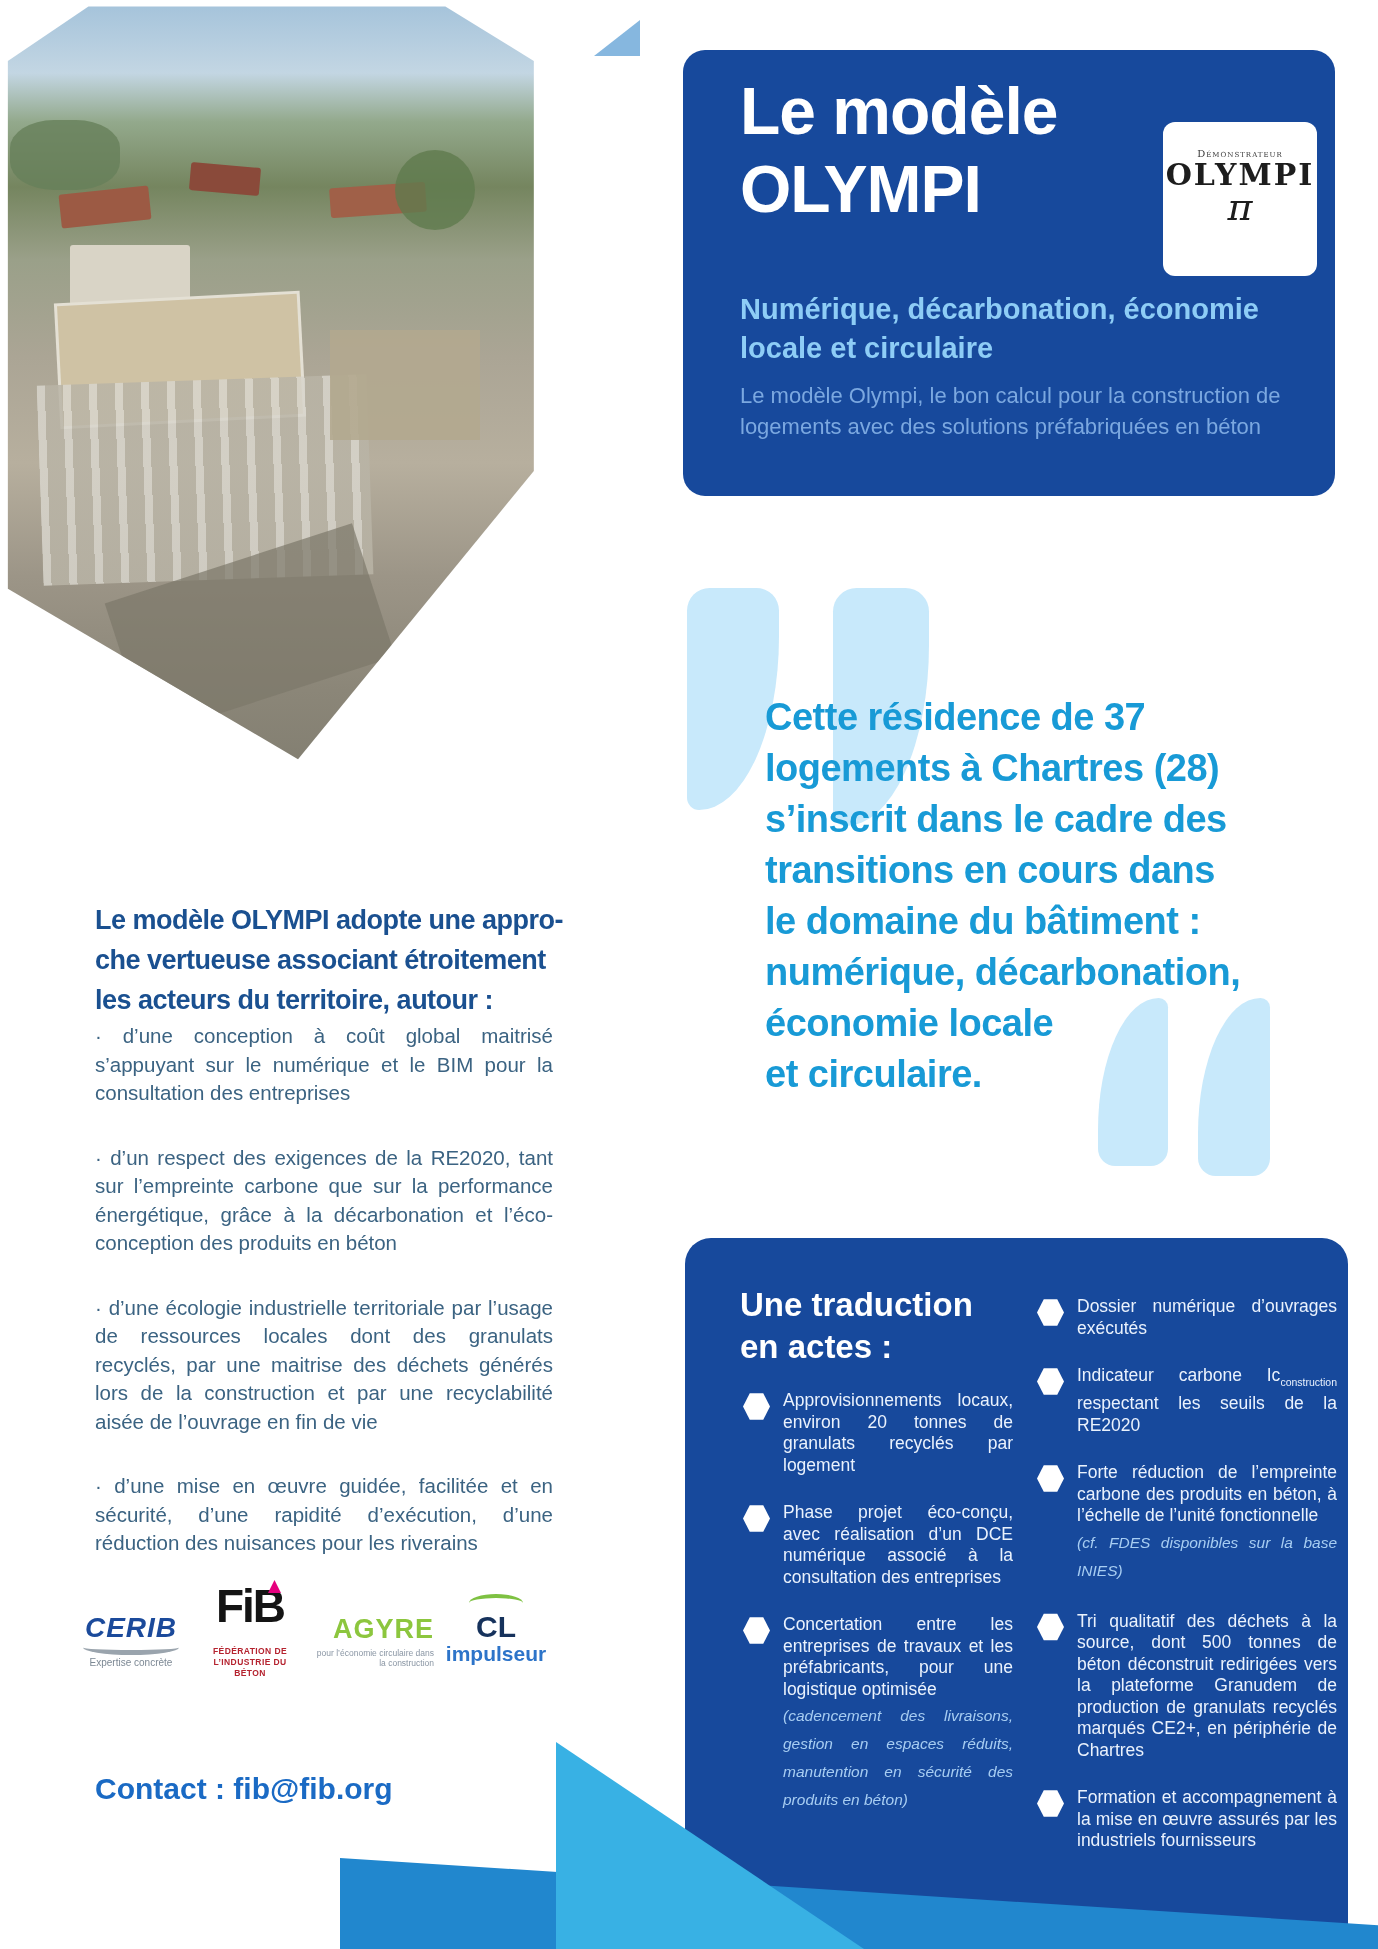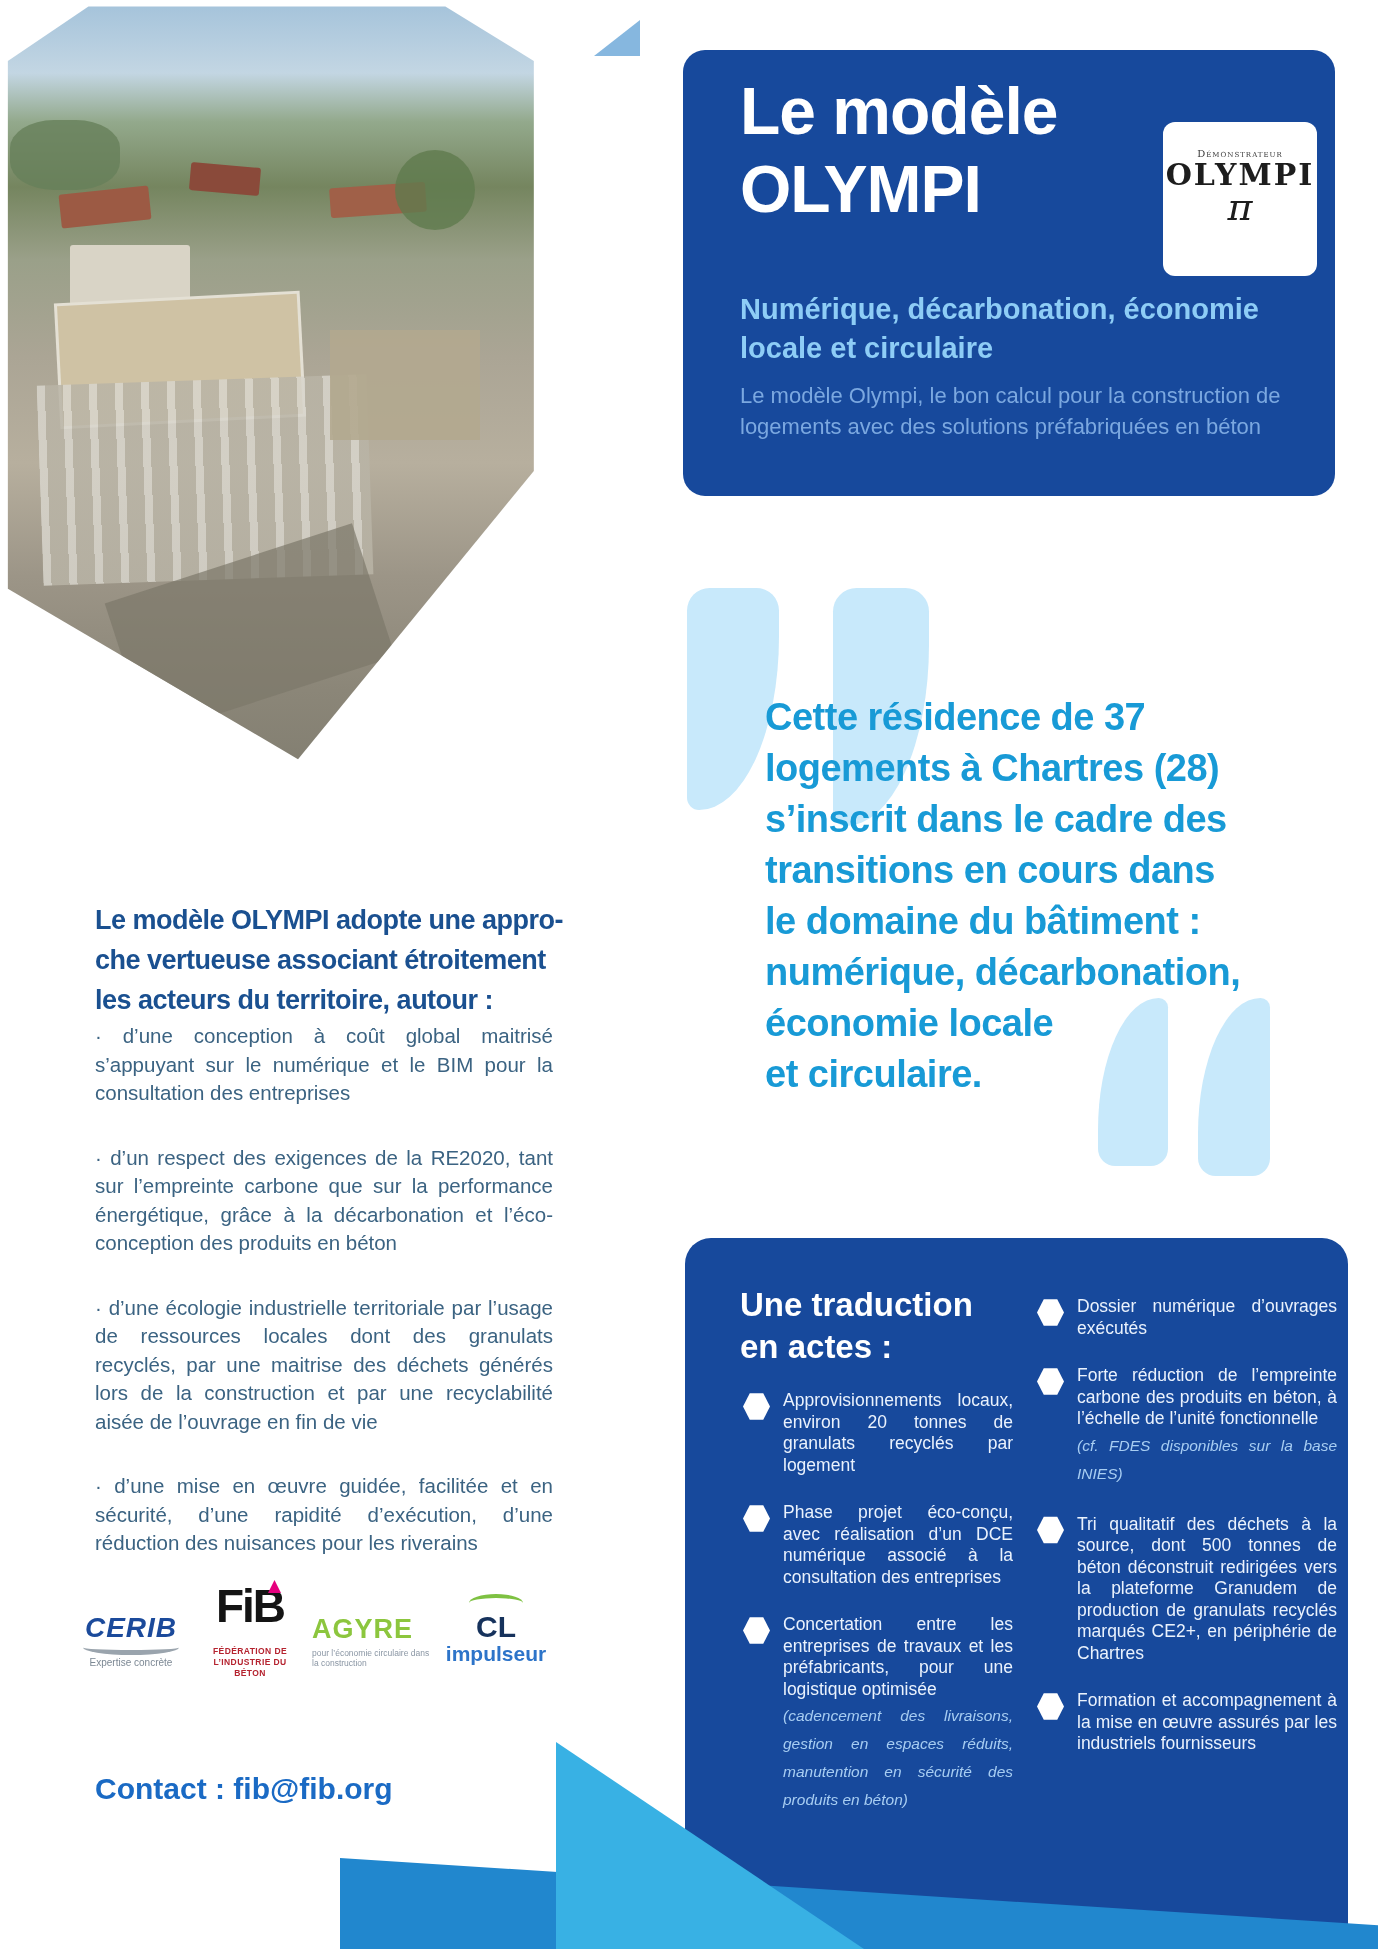--- a/index.html
+++ b/index.html
@@ -77,21 +77,21 @@
   .partners{position:absolute;left:70px;top:1566px;width:480px;height:160px;z-index:2;}
   .logo-cerib{position:absolute;left:2px;top:46px;width:118px;text-align:center;}
   .cerib-name{font-size:28px;font-weight:bold;font-style:italic;color:#1b4a9b;letter-spacing:1px;}
   .cerib-swoosh{width:96px;height:10px;margin:-4px auto 2px auto;border-bottom:5px solid #9aa4ad;border-radius:50%;}
   .cerib-tag{font-size:10px;color:#7c8894;}
   .logo-fib{position:absolute;left:128px;top:0;width:104px;text-align:center;}
   .fib-glyph{font-size:46px;font-weight:bold;color:#141414;letter-spacing:-2px;line-height:80px;position:relative;}
   .fib-tri{position:absolute;left:70px;top:14px;width:13px;height:13px;background:#e6007e;
            clip-path:polygon(50% 0,100% 100%,0 100%);}
   .fib-caption{font-size:8.5px;font-weight:bold;color:#b5232f;line-height:11px;letter-spacing:.4px;}
-  .logo-agyre{position:absolute;left:242px;top:48px;width:122px;text-align:left;}
+  .logo-agyre{position:absolute;left:242px;top:48px;width:122px;text-align:right;}
   .agyre-name{font-size:27px;font-weight:bold;color:#8cc63e;letter-spacing:1px;}
   .agyre-tag{font-size:8.5px;color:#8a96a4;line-height:10px;margin-top:3px;}
   .logo-cl{position:absolute;left:372px;top:28px;width:108px;text-align:center;}
   .cl-arc{width:54px;height:14px;margin:0 auto;border-top:4px solid #7ec142;border-radius:50%;}
   .cl-name{font-size:30px;font-weight:bold;color:#16325c;line-height:30px;}
   .cl-sub{font-size:21px;font-weight:bold;color:#2d74c9;line-height:24px;}
 
   
   .contact{position:absolute;left:95px;top:1772px;font-size:30px;font-weight:bold;color:#1a6ac4;z-index:2;}
   .footer-band{position:absolute;left:340px;top:1850px;width:1038px;height:99px;background:#2187ce;z-index:5;
@@ -196,20 +196,27 @@
     <div class="ab-col ab-col2">
 
         <div class="ab-item">
           <div class="hexagon"></div>
           <div class="ab-text">
             <span>Dossier numérique d’ouvrages exécutés</span>
             
           </div>
         </div>
 
+        <div class="ab-item">
+          <div class="hexagon"></div>
+          <div class="ab-text">
+            <span>Indicateur carbone Ic</span><span class="sub">construction</span><span> respectant les seuils de la RE2020</span>
+            
+          </div>
+        </div>
 
         <div class="ab-item">
           <div class="hexagon"></div>
           <div class="ab-text">
             <span>Forte réduction de l’empreinte carbone des produits en béton, à l’échelle de l’unité fonctionnelle</span>
             <div class="ab-note">(cf. FDES disponibles sur la base INIES)</div>
           </div>
         </div>
 
         <div class="ab-item">

